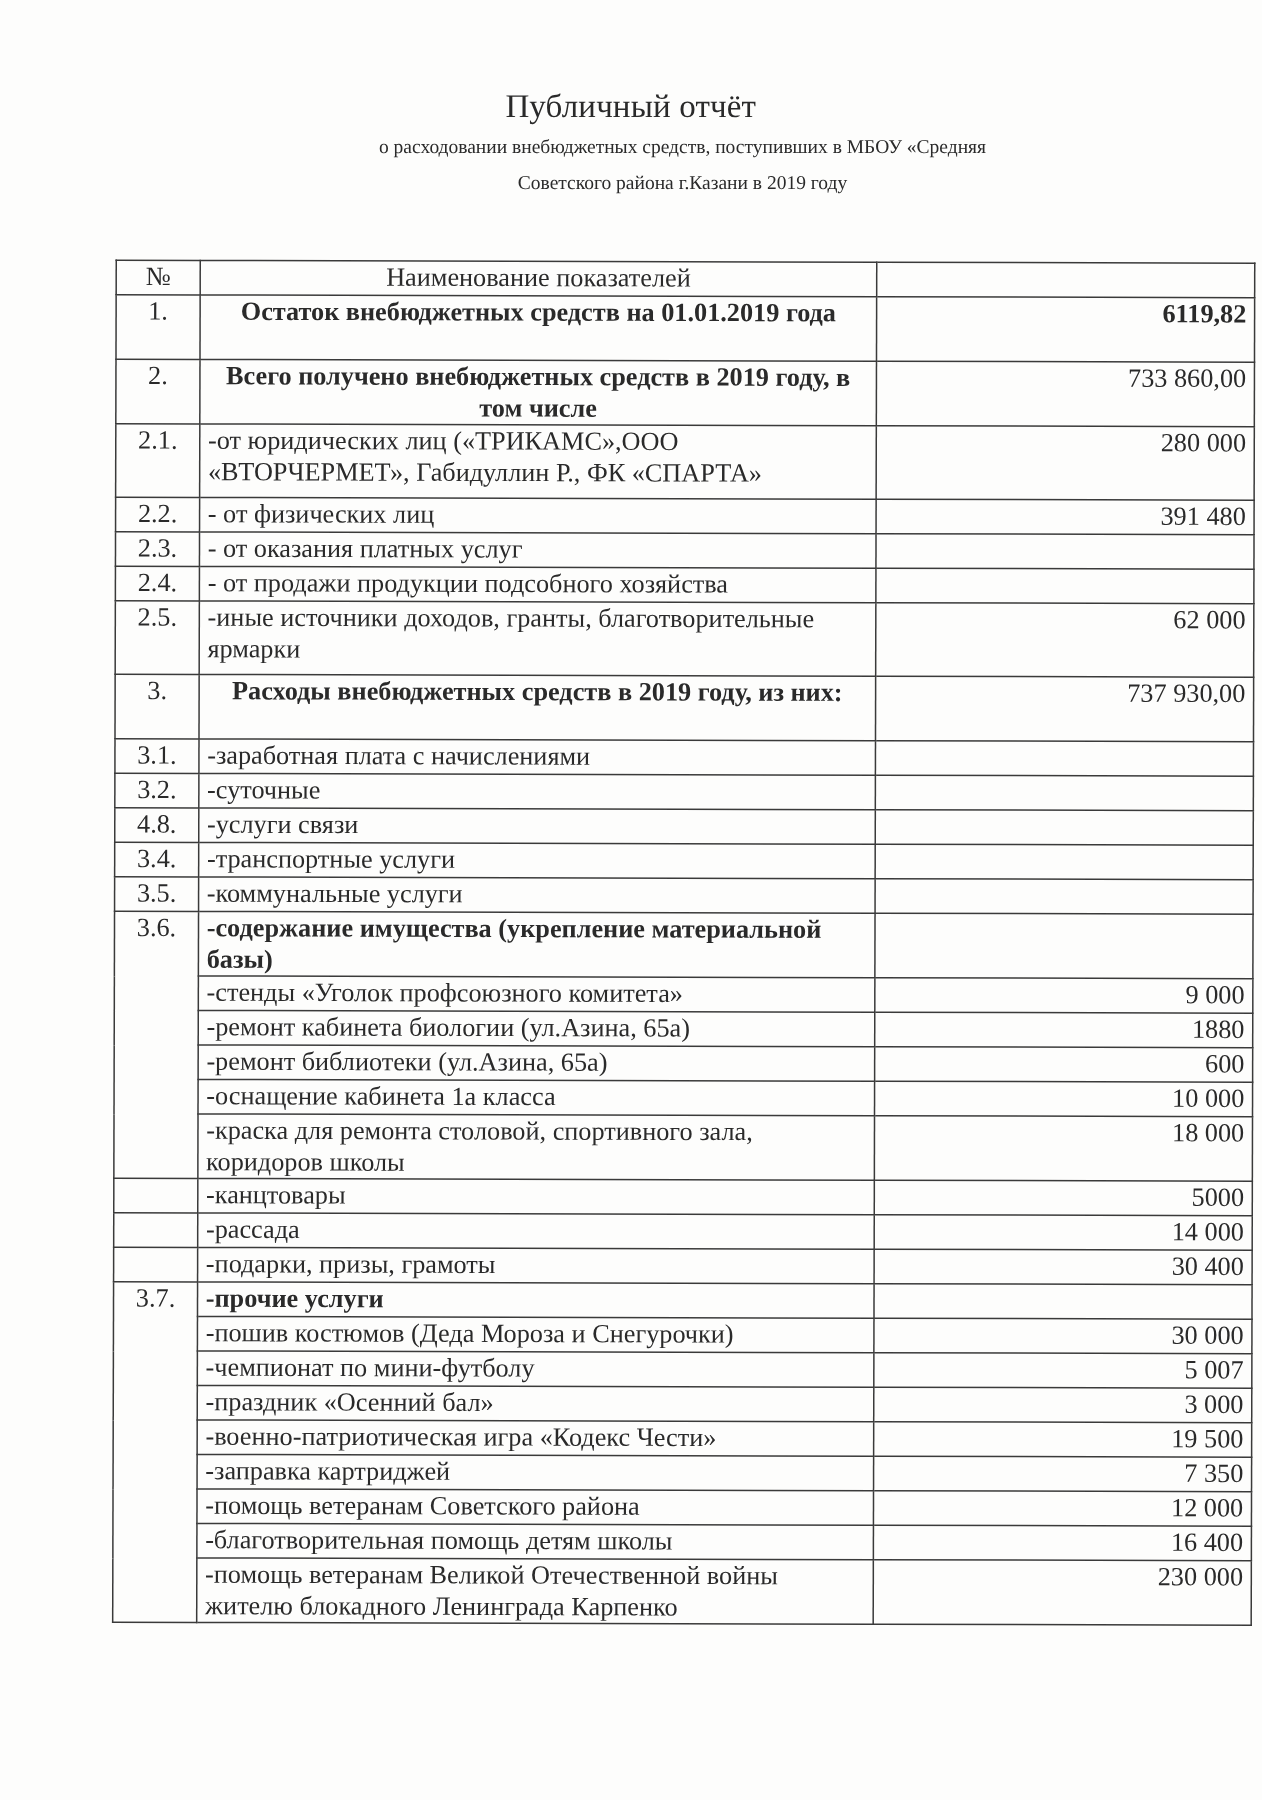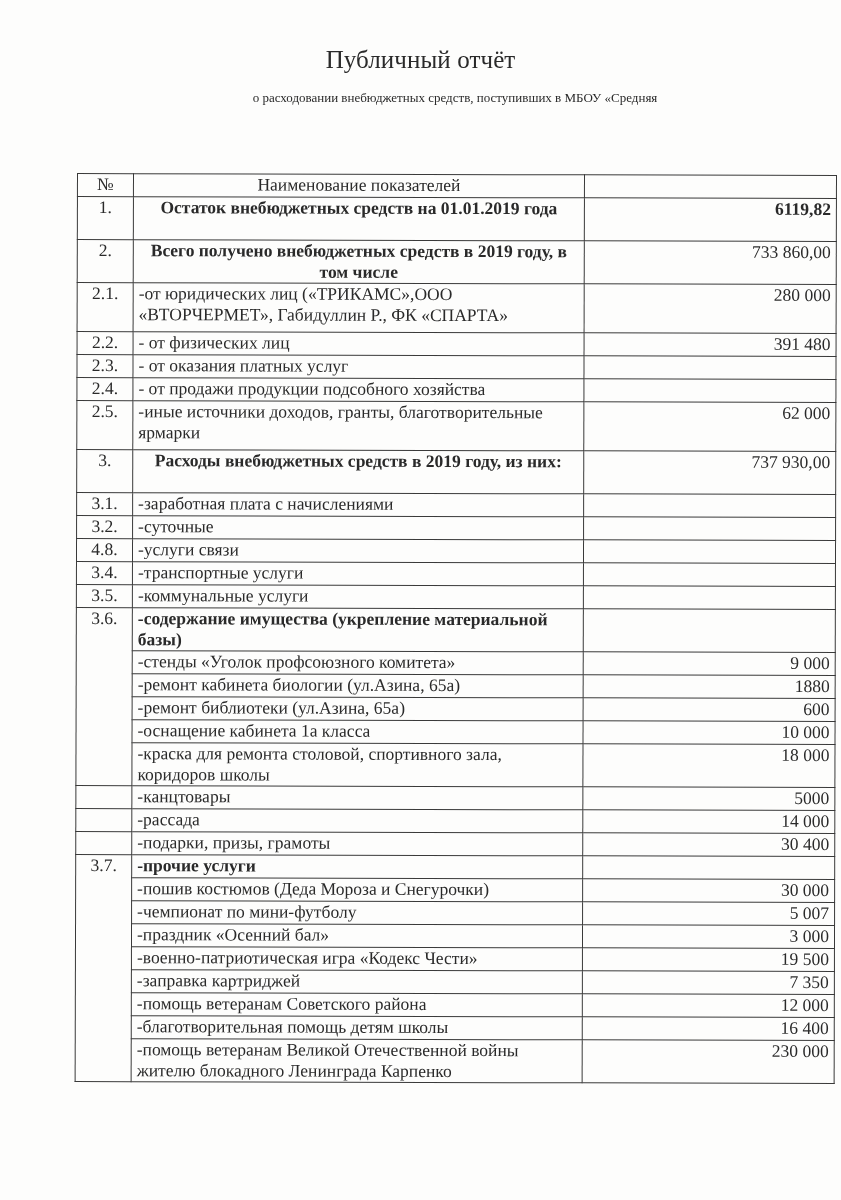--- a/index.html
+++ b/index.html
@@ -2,22 +2,22 @@
 <html><head>
 <meta charset="utf-8">
 <style>
   html, body { margin: 0; padding: 0; }
   body {
     width: 841px; height: 1200px; background: #fdfdfc; overflow: hidden;
     font-family: "Liberation Serif", "DejaVu Serif", serif; color: #2a2a2a;
     position: relative;
   }
   .title {
-    position: absolute; left: 0; width: 841px; top: 46px;
-    text-align: center; font-size: 25px; letter-spacing: 0.1px;
+    position: absolute; left: 0; width: 841px; top: 58px;
+    text-align: center; font-size: 22px; letter-spacing: 0.1px;
   }
   .subtitle {
     position: absolute; left: 90px; width: 730px; top: 86px;
     text-align: center; font-size: 13px; line-height: 23.5px;
   }
   table.report {
     position: absolute; left: 77px; top: 173px; width: 760px;
     border-collapse: collapse; font-size: 17.5px; line-height: 20.5px;
     transform: rotate(0.15deg); transform-origin: left top;
   }
@@ -35,20 +35,21 @@
   tr.h2l td { height: 48px; }
   .valoff { padding-top: 4px; }
   .valoff2 { padding-top: 12px; }
 </style>
 </head>
 <body>
 
 <div class="title">Публичный отчёт</div>
 <div class="subtitle">
   <div>о расходовании внебюджетных средств, поступивших в МБОУ «Средняя</div>
+  <div>Советского района г.Казани в 2019 году</div>
 </div>
 
 <table class="report">
   <tbody>
       <tr class="h-head">
     <td class="num">№</td>
     <td class="name center">Наименование показателей</td>
     <td class="val"></td>
   </tr>
 

